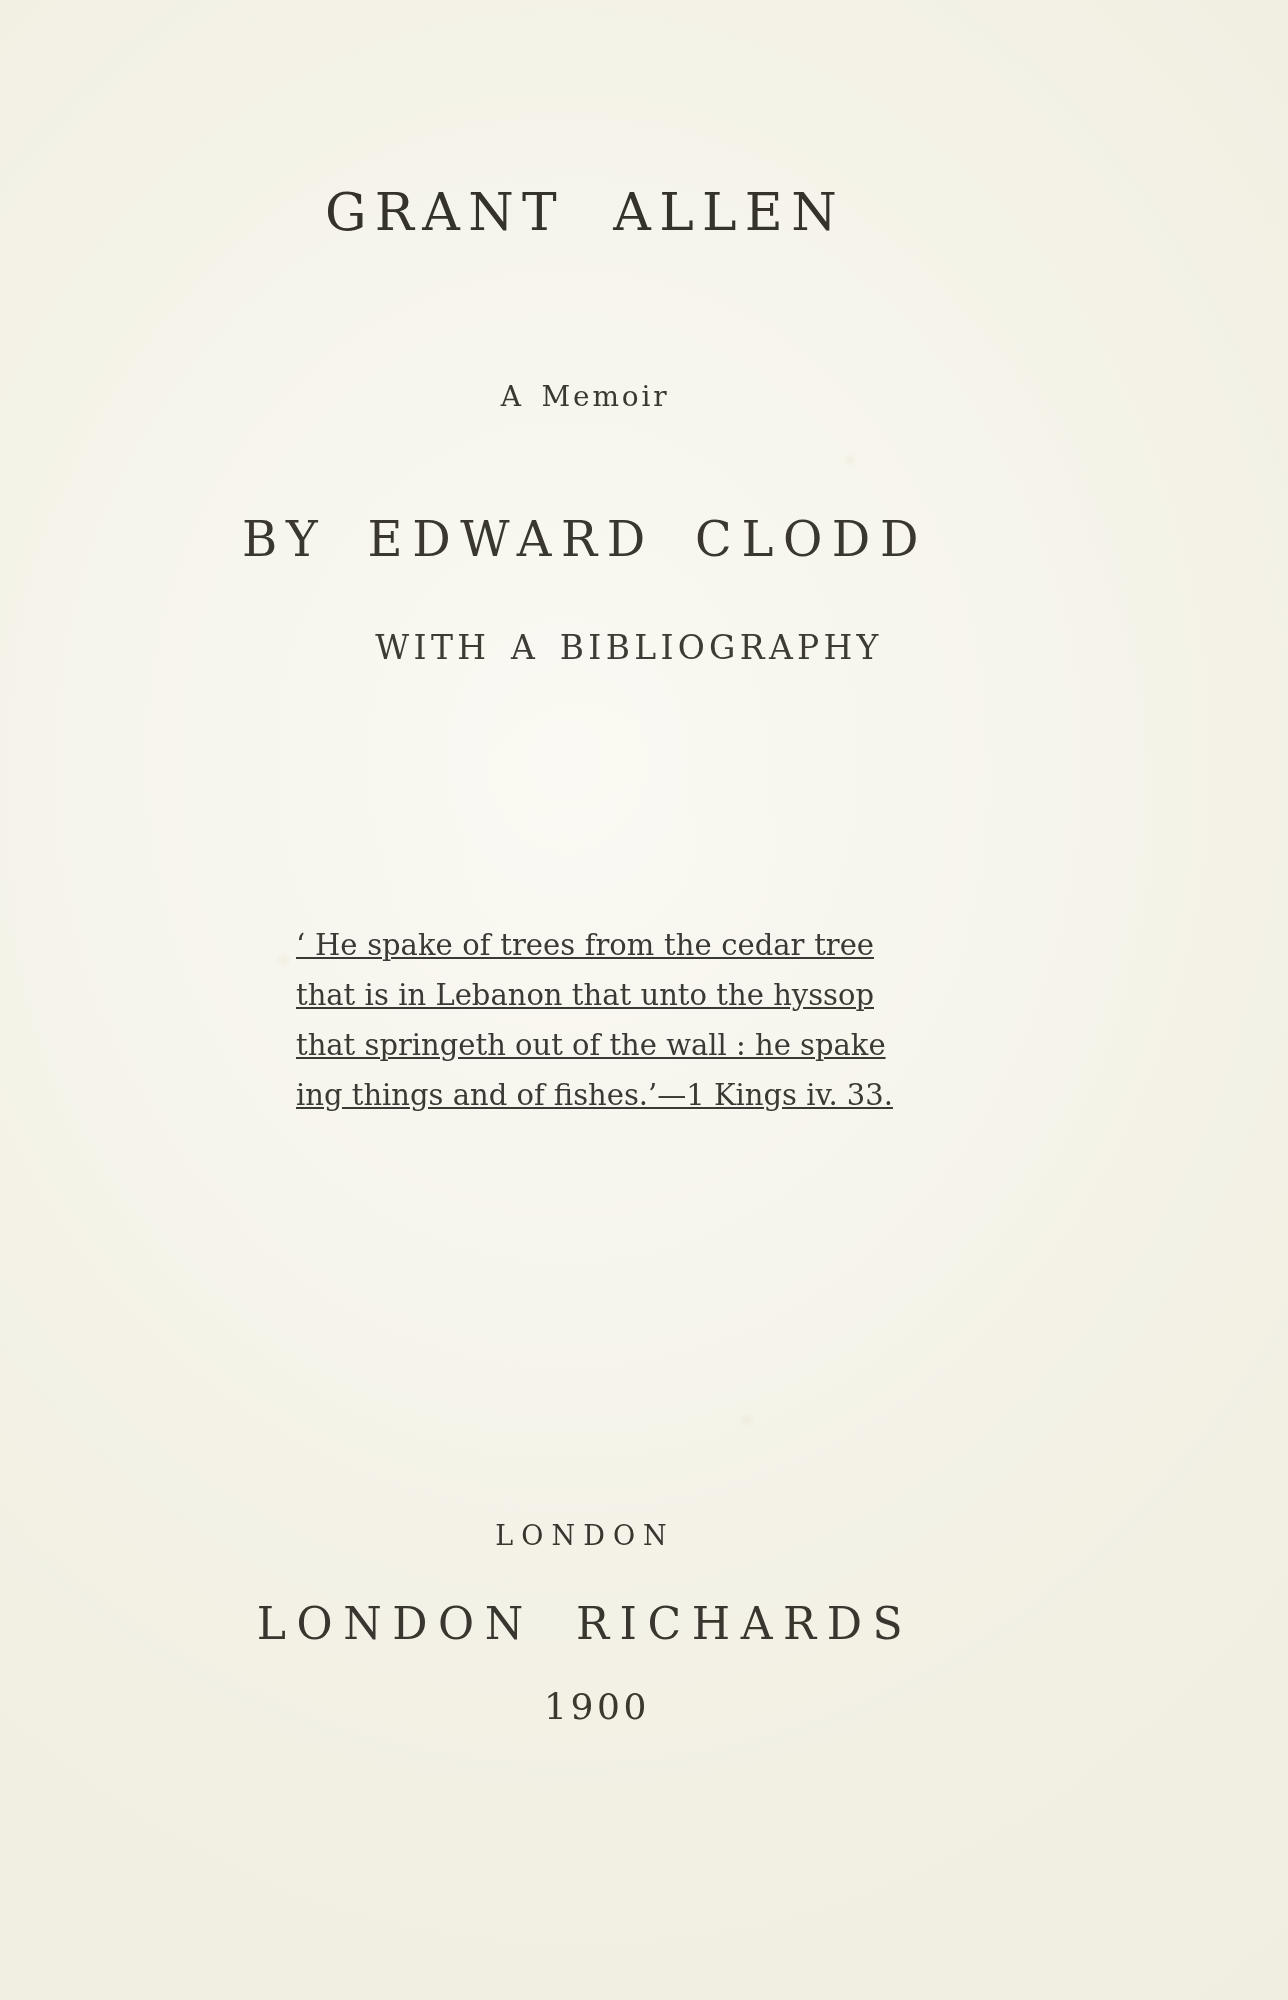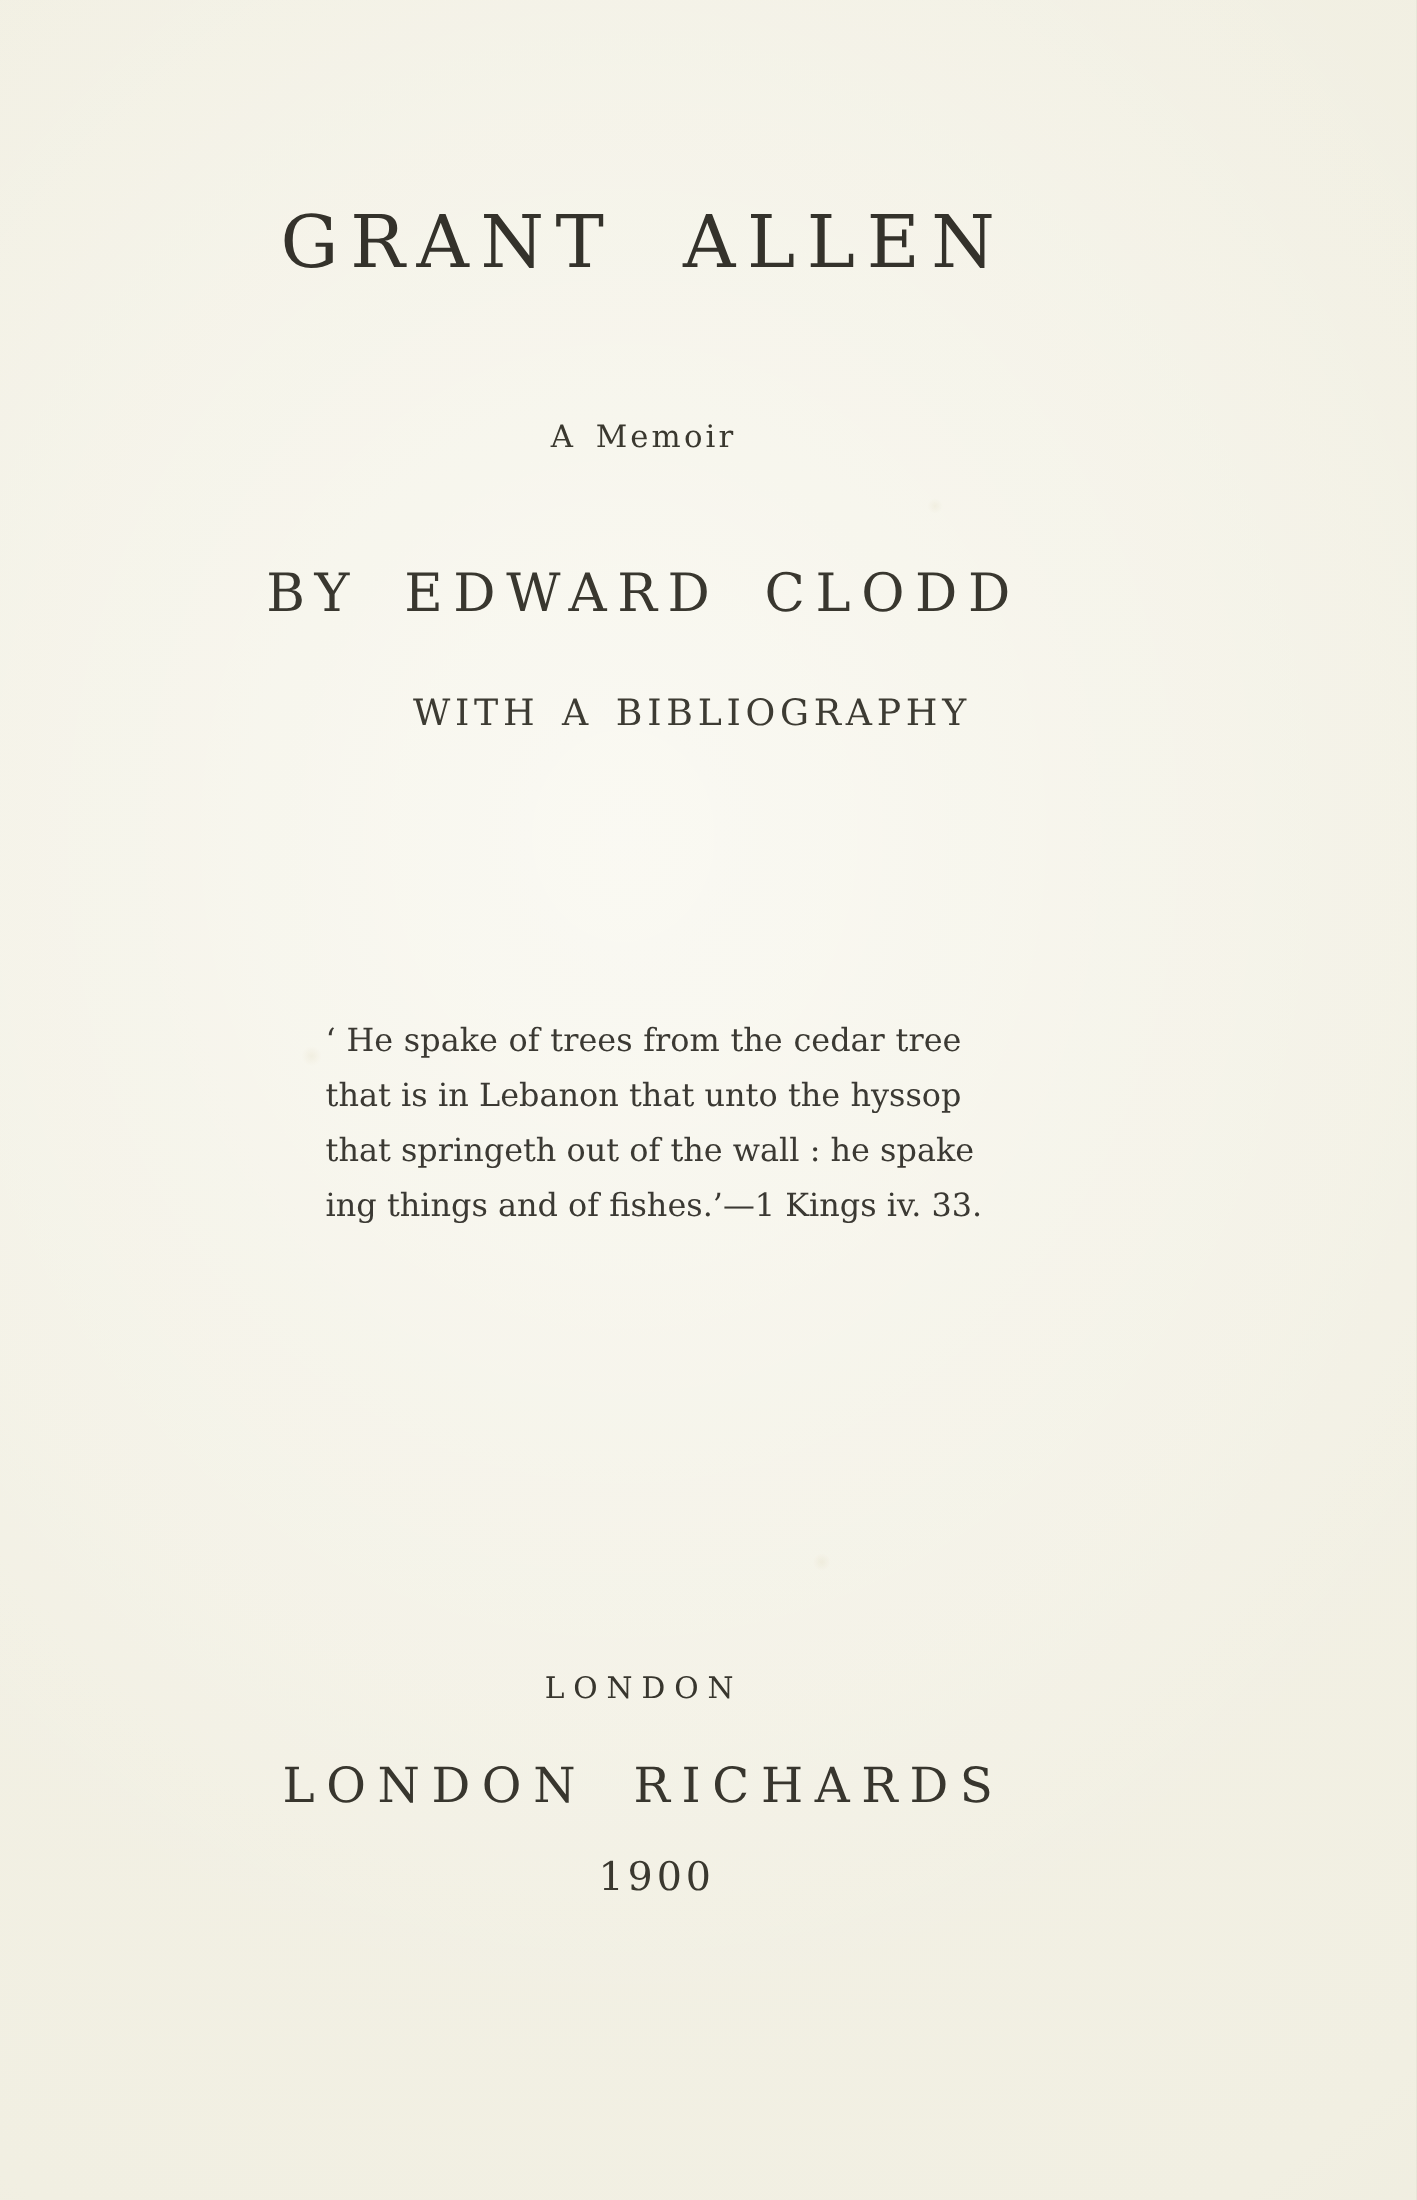--- a/index.html
+++ b/index.html
@@ -29,21 +29,21 @@
     height: 100%;
   }
   .centered {
     position: absolute;
     width: 100%;
     text-align: center;
     white-space: nowrap;
   }
   .book-title {
     top: 182px;
-    font-size: 66px;
+    font-size: 52px;
     letter-spacing: 0.16em;
     word-spacing: 0.45em;
     color: #34322b;
   }
   .book-subtitle {
     top: 356px;
     font-size: 28px;
     letter-spacing: 0.10em;
     word-spacing: 0.22em;
     color: #3a382f;
@@ -72,20 +72,21 @@
     transform: translateX(-50%);
     width: 578px;
     font-size: 29px;
     line-height: 50px;
     color: #3b3933;
   }
   .epigraph .line {
     text-align: justify;
     text-align-last: justify;
     white-space: nowrap;
+    text-decoration: underline;
   }
   .imprint-city {
     top: 1520px;
     font-size: 27px;
     letter-spacing: 0.30em;
     color: #38362e;
   }
   .imprint-publisher {
     top: 1598px;
     font-size: 44px;

